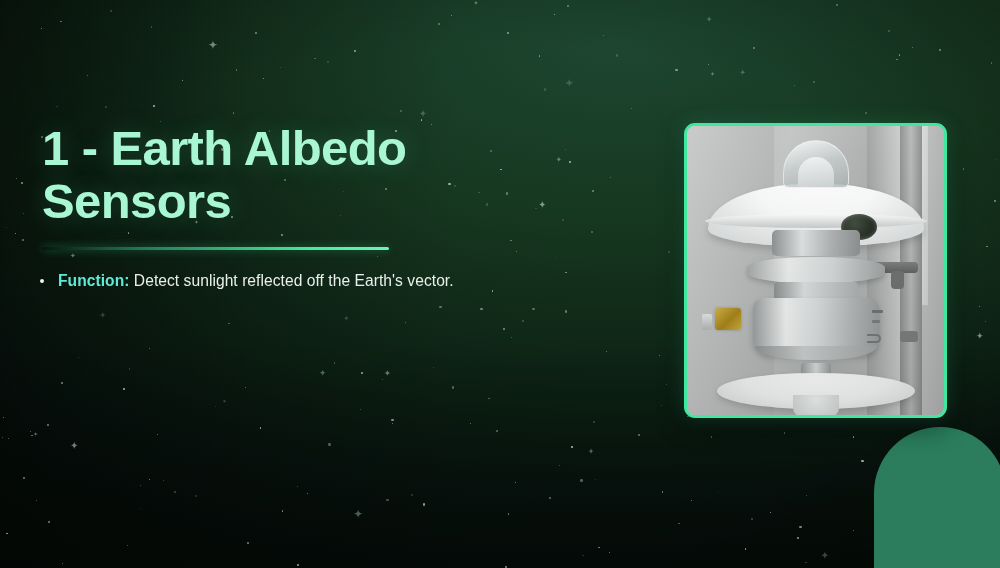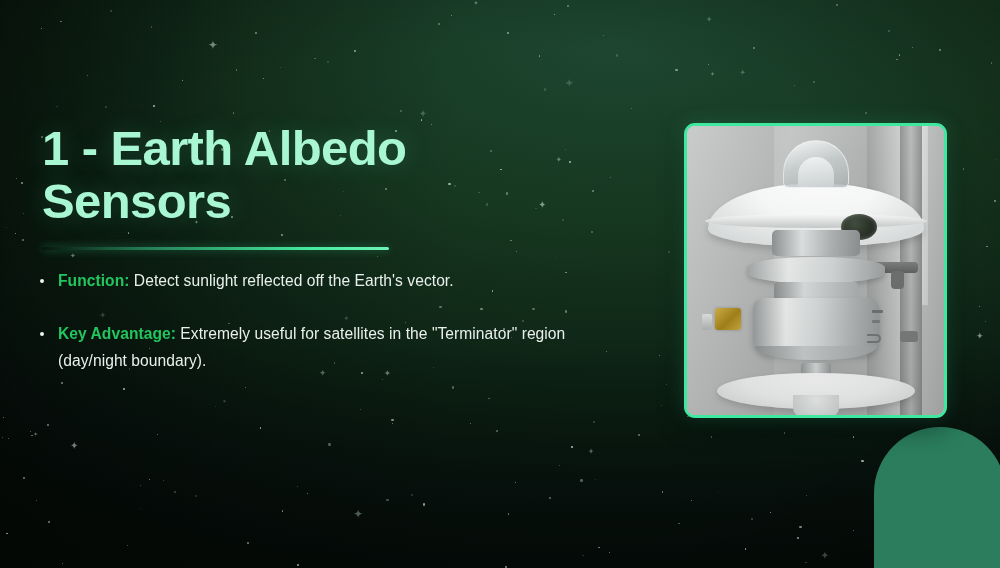--- a/index.html
+++ b/index.html
@@ -96,21 +96,21 @@
     letter-spacing:0.05px;
   }
   .bullet:last-child { margin-bottom:0; }
   .dot {
     position:absolute;
     left:4px; top:11px;
     width:4px; height:4px;
     border-radius:50%;
     background:#eef4f0;
   }
-  .blabel { font-weight:700; color:#22c55e; }
+  .blabel { font-weight:700; color:#5eead4; }
   .btext  { font-weight:400; color:#e9f0ec; }
 
   
   .photo-card {
     position:absolute;
     left:684px; top:123px;
     width:263px; height:295px;
     border-radius:11px;
     border:3px solid #3ee89f;
     overflow:hidden;
@@ -543,23 +543,20 @@
     <h1 class="title">1 - Earth Albedo Sensors</h1>
   </div>
   <div class="divider"></div>
 
   <div class="bullets">
 
     <p class="bullet">
       <span class="dot"></span><span class="blabel">Function:</span><span class="btext"> Detect sunlight reflected off the Earth's vector.</span>
     </p>
 
-    <p class="bullet">
-      <span class="dot"></span><span class="blabel">Key Advantage:</span><span class="btext"> Extremely useful for satellites in the "Terminator" region (day/night boundary).</span>
-    </p>
 
 
   </div>
 
   <div class="photo-card">
     <div class="photo">
       <div class="pwall-a"></div>
       <div class="pwall-b"></div>
       <div class="pwall-strip"></div>
       <div class="pole"></div>

